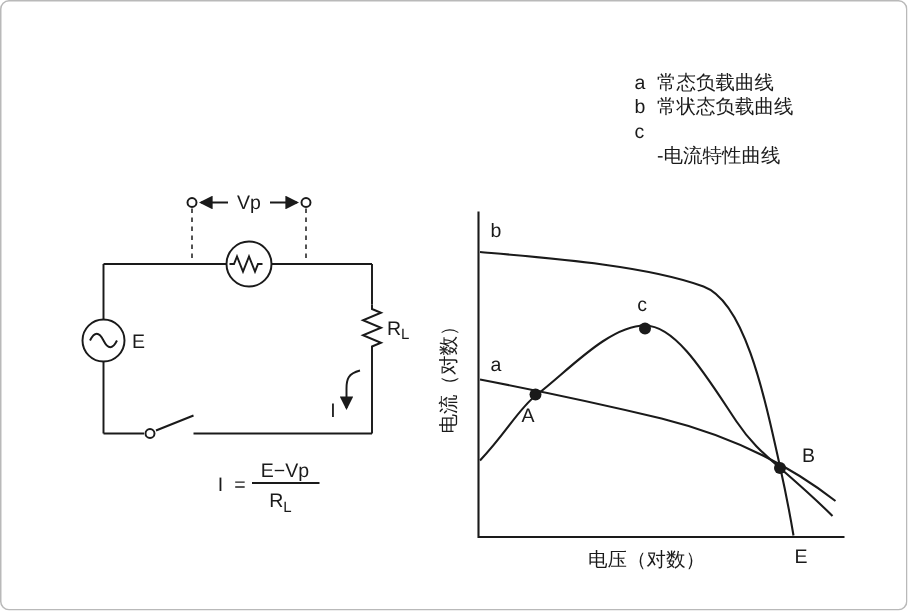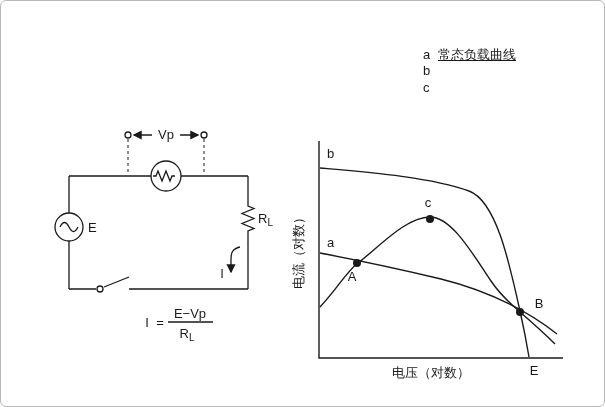--- a/index.html
+++ b/index.html
@@ -8,21 +8,21 @@
     border:1px solid #b9b9b9;border-radius:6px;box-sizing:border-box;overflow:hidden;
   }
   .frame > svg{position:absolute;left:0;top:0;}
   svg text{font-family:"Liberation Sans",sans-serif;fill:#1a1a1a;}
   .legend{
     position:absolute;left:422px;top:46px;width:178px;
     font-size:13px;line-height:1.25;color:#1a1a1a;
   }
   .legend-item{display:flex;}
   .legend-key{flex:0 0 15px;width:15px;}
-  .legend-text{flex:1;text-decoration:underline;}
+  .legend-text{flex:1;}
 </style>
 </head>
 <body>
 
 <div class="frame">
 
   <svg width="605" height="407" viewBox="0 0 605 407">
     <defs>
       <marker id="arr" viewBox="0 0 10 10" refX="8.5" refY="5" markerWidth="7" markerHeight="7" orient="auto">
         <path d="M0,0 L10,5 L0,10 z" fill="#1a1a1a"></path>
@@ -100,24 +100,25 @@
   <div class="legend">
     <div class="legend-item">
       <span class="legend-key">a</span>
       <span class="legend-text">
         <span>常态负载曲线</span><br>
       </span>
     </div>
     <div class="legend-item">
       <span class="legend-key">b</span>
       <span class="legend-text">
-        <br>
+        <span>常状态负载曲线</span><br>
       </span>
     </div>
     <div class="legend-item">
       <span class="legend-key">c</span>
       <span class="legend-text">
         <br>
+        <span>-电流特性曲线</span>
       </span>
     </div>
   </div>
 
 </div>
 
 </body></html>

